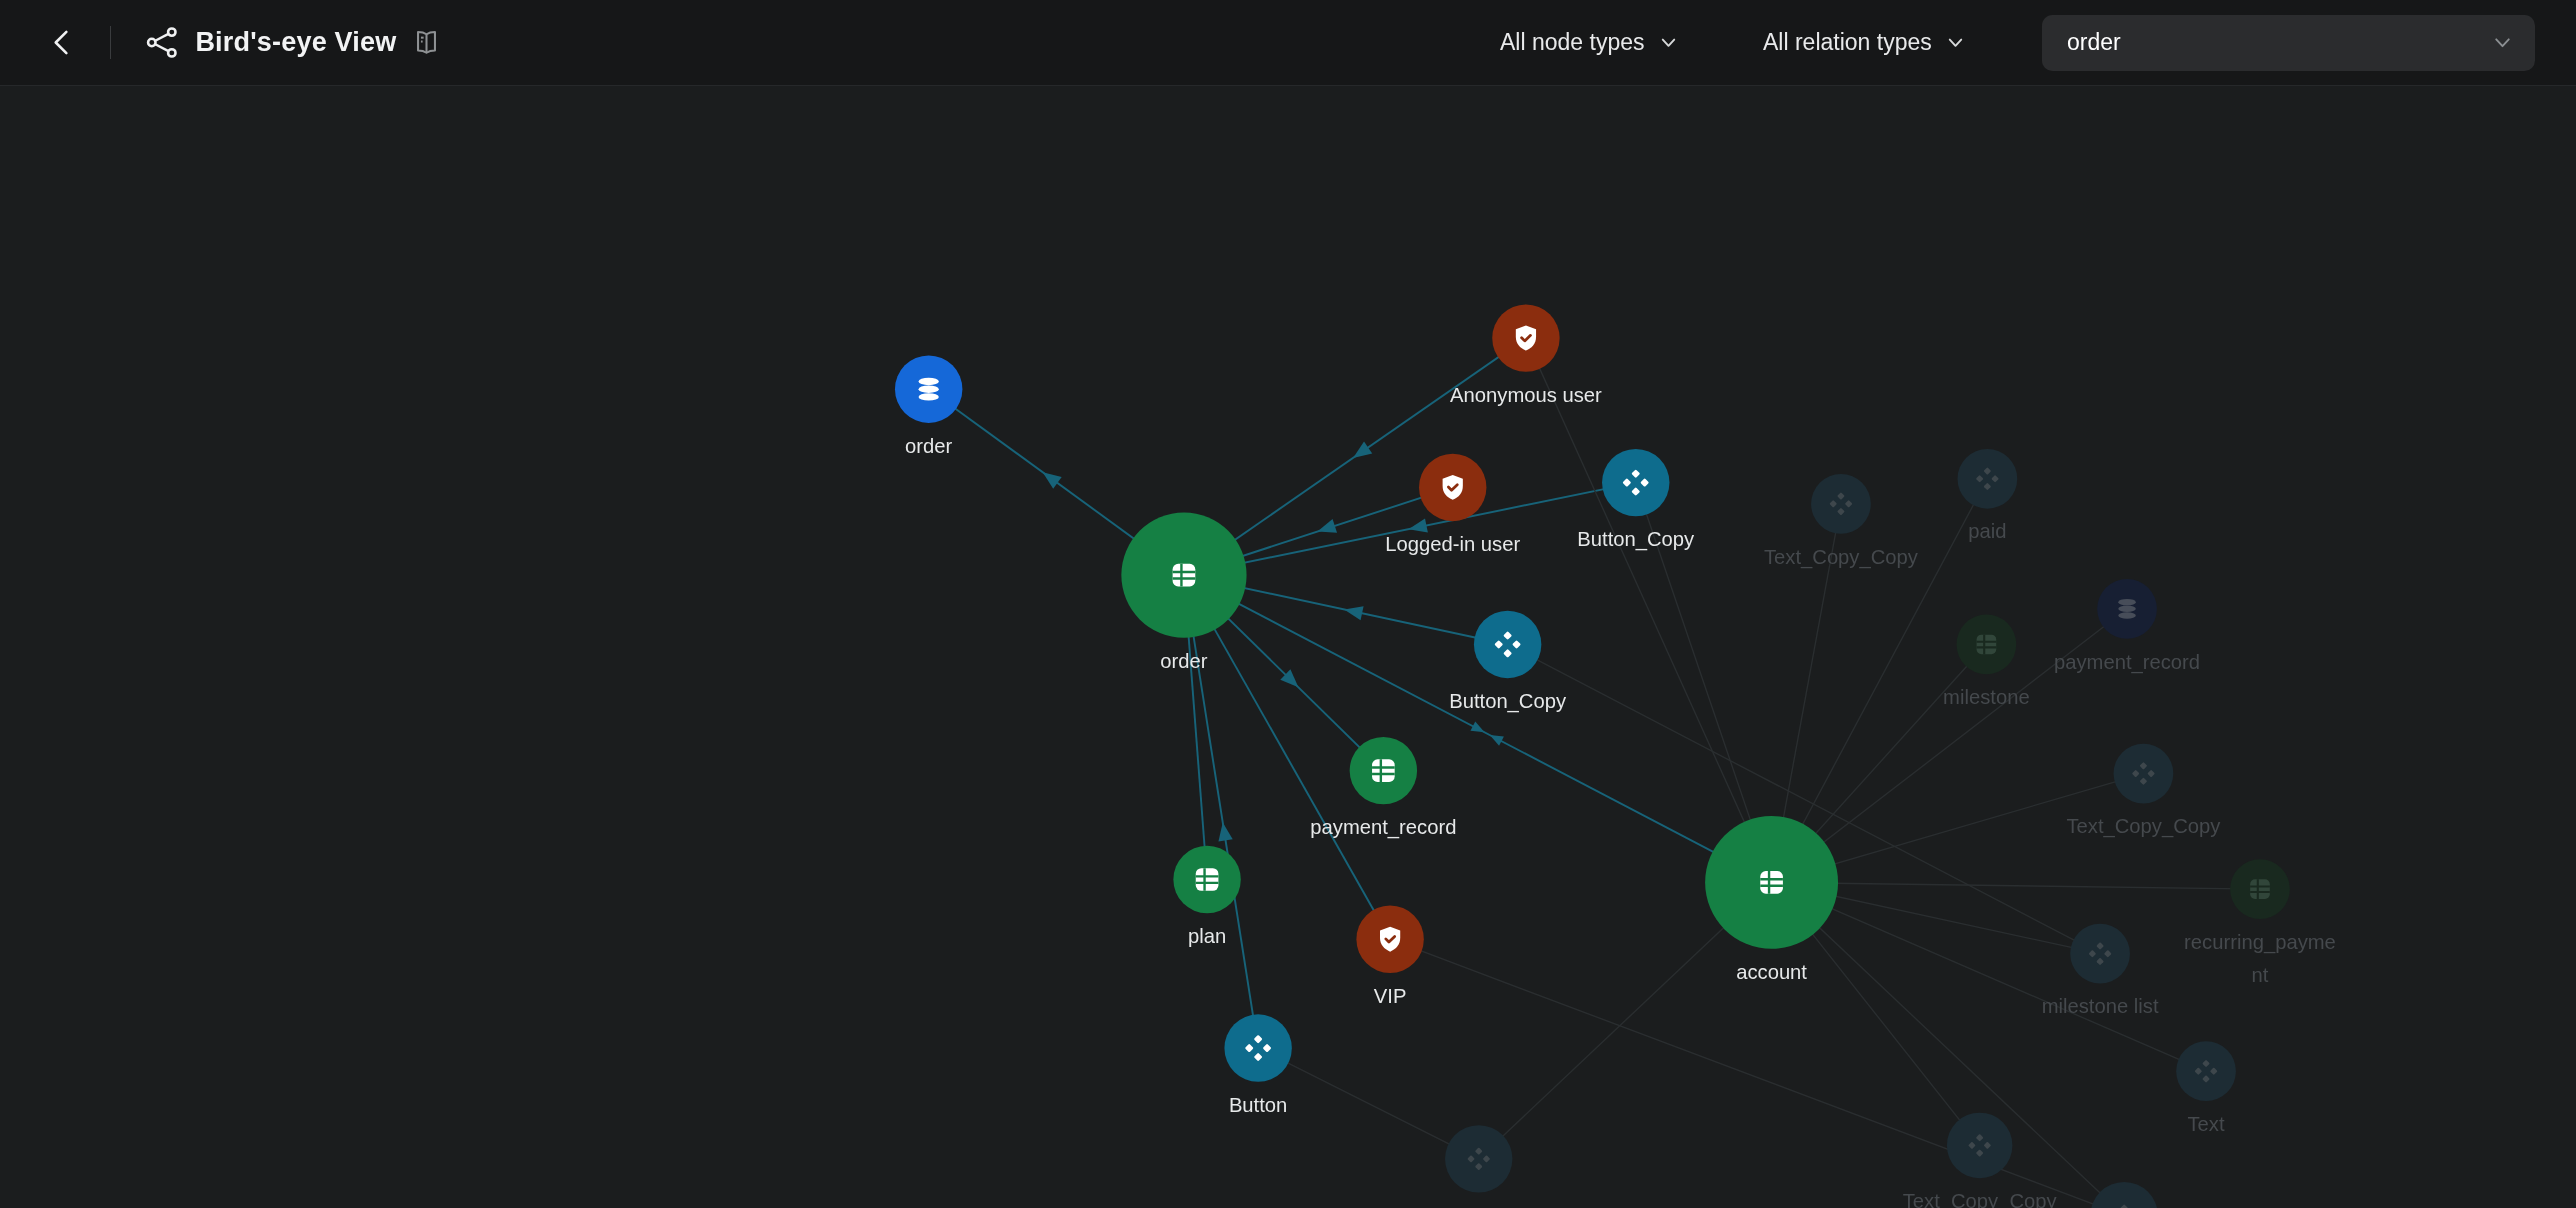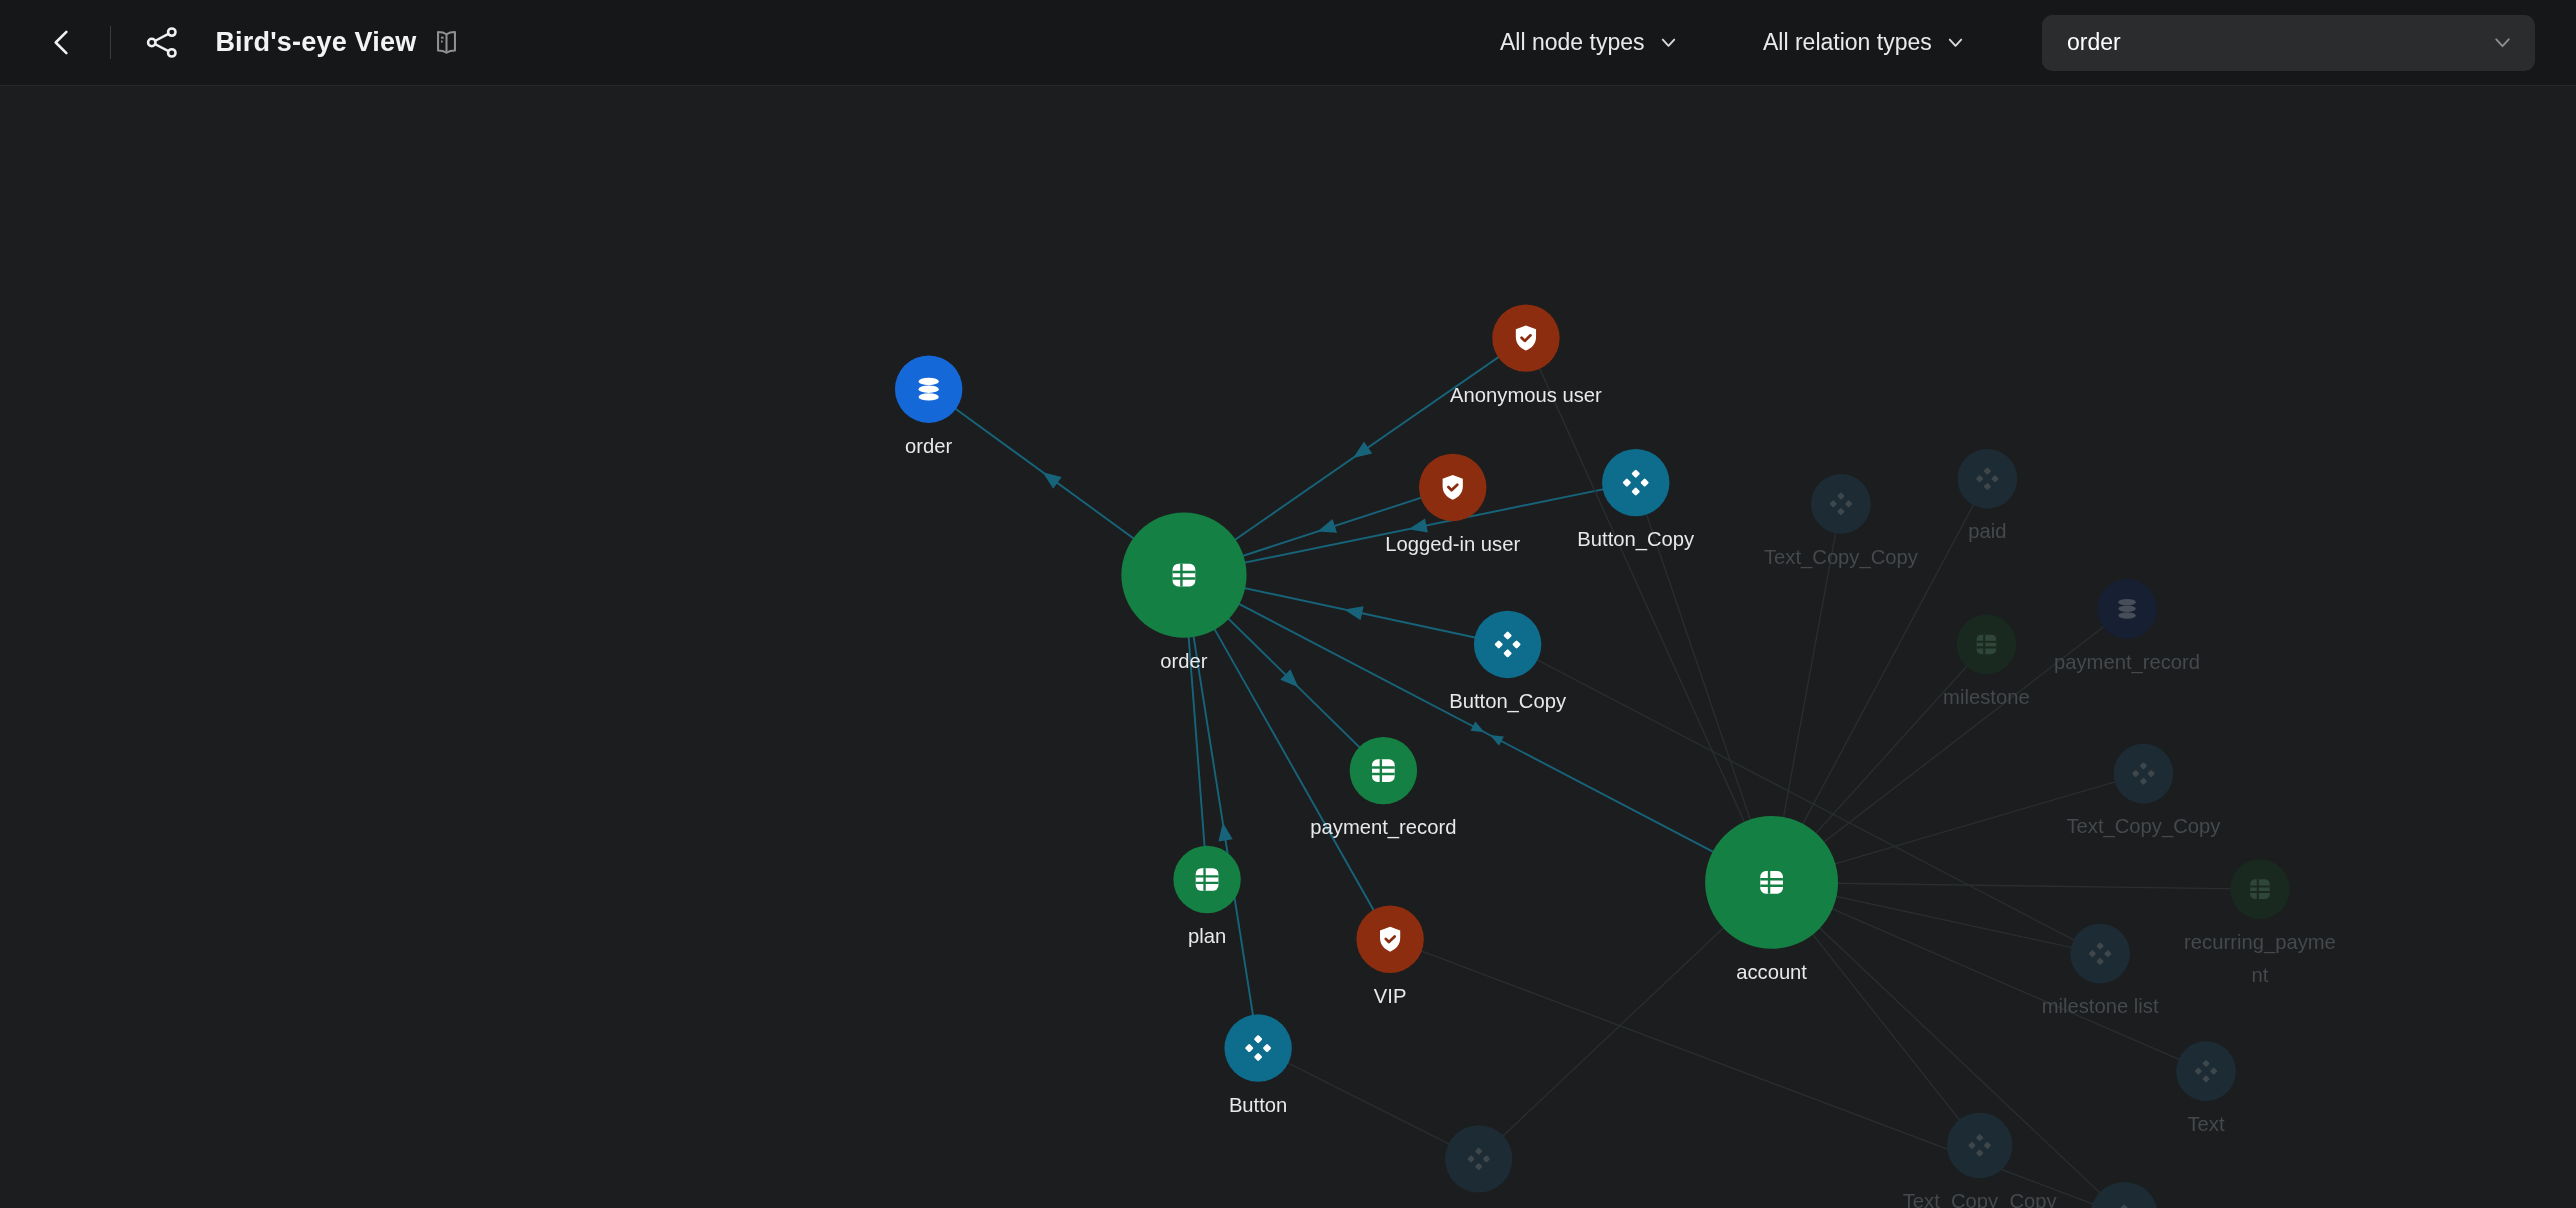--- a/index.html
+++ b/index.html
@@ -7,21 +7,21 @@
        font-family:"Liberation Sans",sans-serif;background:#1b1d1e;}
   #graph-canvas{position:absolute;left:0;top:0;}
   
   #header{position:absolute;left:0;top:0;width:2576px;height:85px;
           background:#161718;border-bottom:1px solid #26282a;z-index:5;}
   .hbtn{position:absolute;top:0;height:85px;display:flex;align-items:center;
         cursor:pointer;background:none;border:none;padding:0;}
   #back-button{left:39px;width:46px;justify-content:center;}
   #hdr-divider{position:absolute;left:110px;top:26px;width:1px;height:33px;background:#3a3c3e;}
   #title-group{position:absolute;left:145px;top:0;height:85px;display:flex;align-items:center;gap:15.4px;}
-  #page-title{color:#f2f3f4;font-size:27px;font-weight:700;letter-spacing:0.2px;margin-left:20px;}
+  #page-title{color:#f2f3f4;font-size:27px;font-weight:700;letter-spacing:0.2px;}
   .filter{display:flex;align-items:center;gap:13.5px;color:#e9eaeb;font-size:23px;cursor:pointer;
           background:none;border:none;padding:0;font-family:inherit;}
   #filter-node-types{position:absolute;left:1500px;top:0;height:85px;}
   #filter-relation-types{position:absolute;left:1763px;top:0;height:85px;}
   #search-select{position:absolute;left:2042px;top:14.5px;width:493px;height:56px;
                  background:#2b2c2e;border-radius:10.6px;display:flex;align-items:center;
                  justify-content:space-between;padding:0 21px 0 25px;box-sizing:border-box;cursor:pointer;}
   #search-value{color:#ffffff;font-size:23px;}
   svg.icon{display:block;}
 </style>

